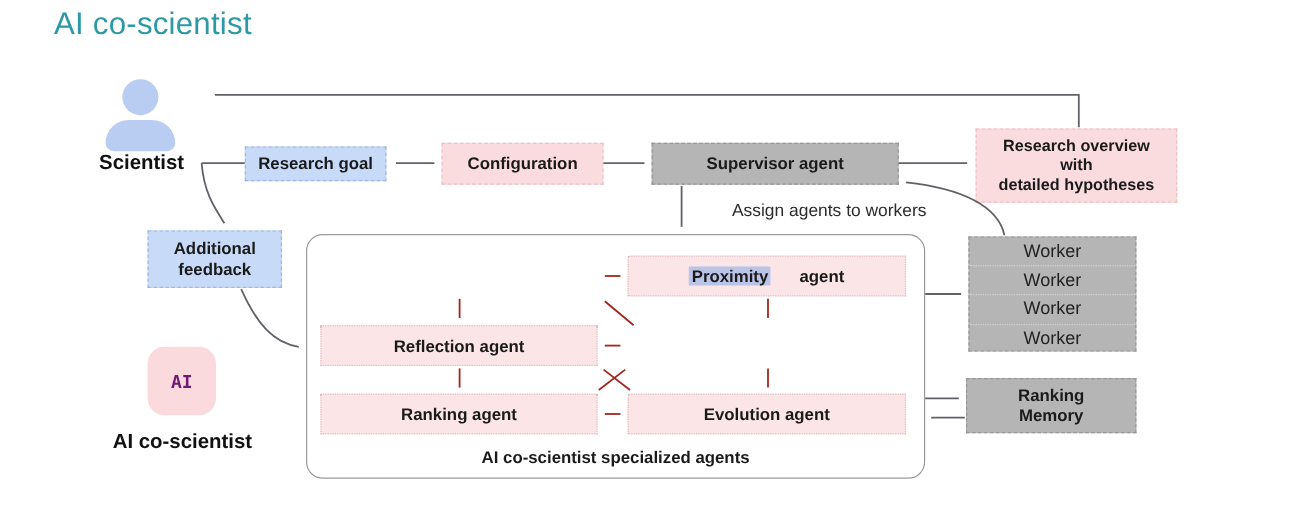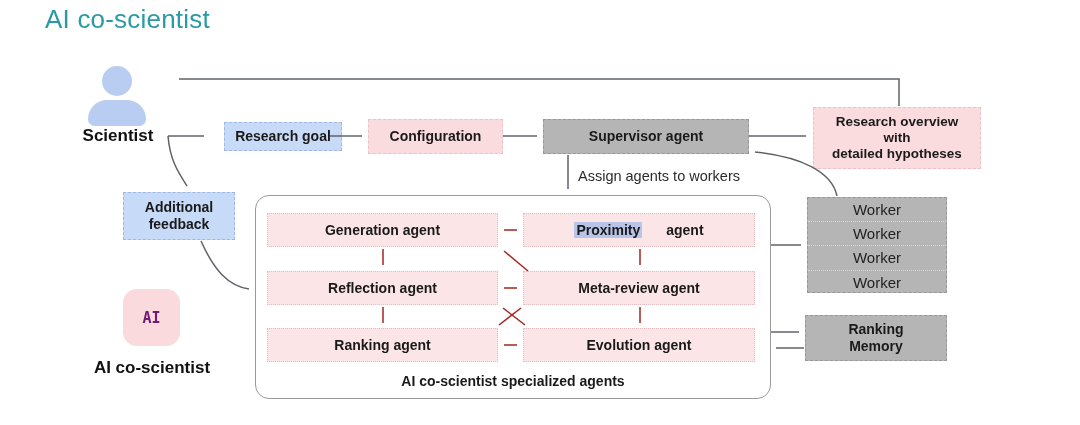--- a/index.html
+++ b/index.html
@@ -21,21 +21,21 @@
   .agent{background:#fbe5e6;border:1.5px dotted #e2bcc0;}
   .container{
     position:absolute;left:255px;top:195px;width:516px;height:204px;
     border:1.6px solid #9a9a9a;border-radius:14px;background:#ffffff;box-sizing:border-box;
   }
   .container-label{
     position:absolute;left:255px;top:373px;width:516px;text-align:center;
     font-weight:bold;font-size:14px;color:#1a1a1a;
   }
   .assign-label{
-    position:absolute;left:578px;top:168px;font-size:14.5px;color:#2b2b2b;text-align:right;
+    position:absolute;left:610px;top:168px;font-size:14.5px;color:#2b2b2b;text-align:right;
   }
   .worker-stack{position:absolute;left:807px;top:197px;width:140px;height:96px;
     background:#b5b5b5;border:1.5px dashed #979797;box-sizing:border-box;}
   .worker-row{height:23.2px;display:flex;align-items:center;justify-content:center;
     font-size:15px;color:#222;}
   .worker-row + .worker-row{border-top:1px dotted #d8d8d8;}
   .person-head{position:absolute;left:102px;top:66px;width:30px;height:30px;border-radius:50%;background:#b9ccf2;}
   .person-body{position:absolute;left:88px;top:100px;width:58px;height:26px;border-radius:28px 28px 10px 10px;background:#b9ccf2;}
   .actor-label{position:absolute;text-align:center;font-weight:bold;font-size:17px;color:#111;}
   .ai-chip{
@@ -59,21 +59,21 @@
 
   <div class="person-head"></div>
   <div class="person-body"></div>
   <div class="actor-label" style="left:42px;top:126px;width:152px;">Scientist</div>
 
   <div class="ai-chip">
     <span>AI</span>
   </div>
   <div class="actor-label" style="left:68px;top:358px;width:168px;">AI co-scientist</div>
 
-  <div class="box blue" style="left:224px;top:122px;width:118px;height:29px;">Research goal</div>
+  <div class="box blue" style="left:204px;top:122px;width:118px;height:29px;">Research goal</div>
 
   <div class="box pink" style="left:368px;top:119px;width:135px;height:35px;">Configuration</div>
 
   <div class="box gray" style="left:543px;top:119px;width:206px;height:35px;">Supervisor agent</div>
 
   <div class="box pink" style="left:813px;top:107px;width:168px;height:62px;flex-direction:column;font-size:13.5px;">
     <div>Research overview</div>
     <div>with</div>
     <div>detailed hypotheses</div>
   </div>
@@ -92,30 +92,28 @@
     <div class="worker-row">Worker</div>
   </div>
 
   <div class="box gray" style="left:805px;top:315px;width:142px;height:46px;flex-direction:column;">
     <div>Ranking</div>
     <div>Memory</div>
   </div>
 
   <div class="container"></div>
 
-  <div class="box agent" style="left:267px;top:213px;width:231px;height:34px;">Generation agent</div>
 
   <div class="box agent" style="left:523px;top:213px;width:232px;height:34px;gap:20px;">
     <span class="hl">Proximity</span>
     <span class="gap">agent</span>
   </div>
 
   <div class="box agent" style="left:267px;top:271px;width:231px;height:34px;">Reflection agent</div>
 
-  <div class="box agent" style="left:523px;top:271px;width:232px;height:34px;">Meta-review agent</div>
 
   <div class="box agent" style="left:267px;top:328px;width:231px;height:34px;">Ranking agent</div>
 
   <div class="box agent" style="left:523px;top:328px;width:232px;height:34px;">Evolution agent</div>
 
   <div class="container-label">AI co-scientist specialized agents</div>
 
   <svg class="overlay" viewBox="0 0 1080 425">
     <defs>
       <marker id="ag" markerWidth="7" markerHeight="7" refX="6" refY="3.5" orient="auto-start-reverse">

